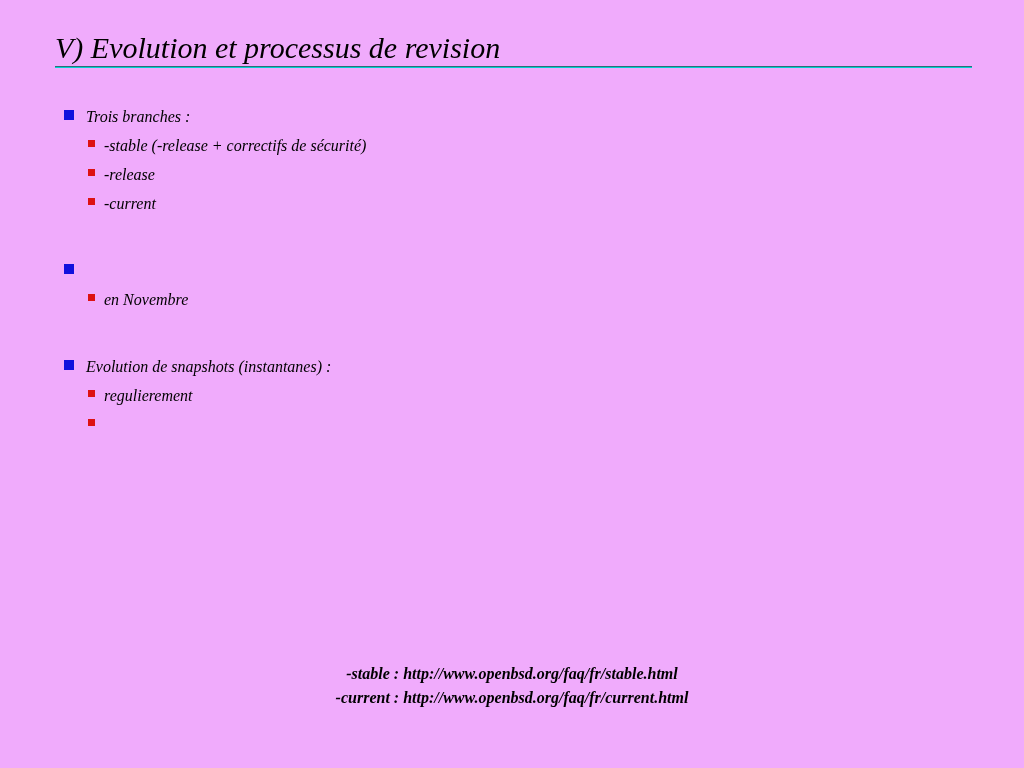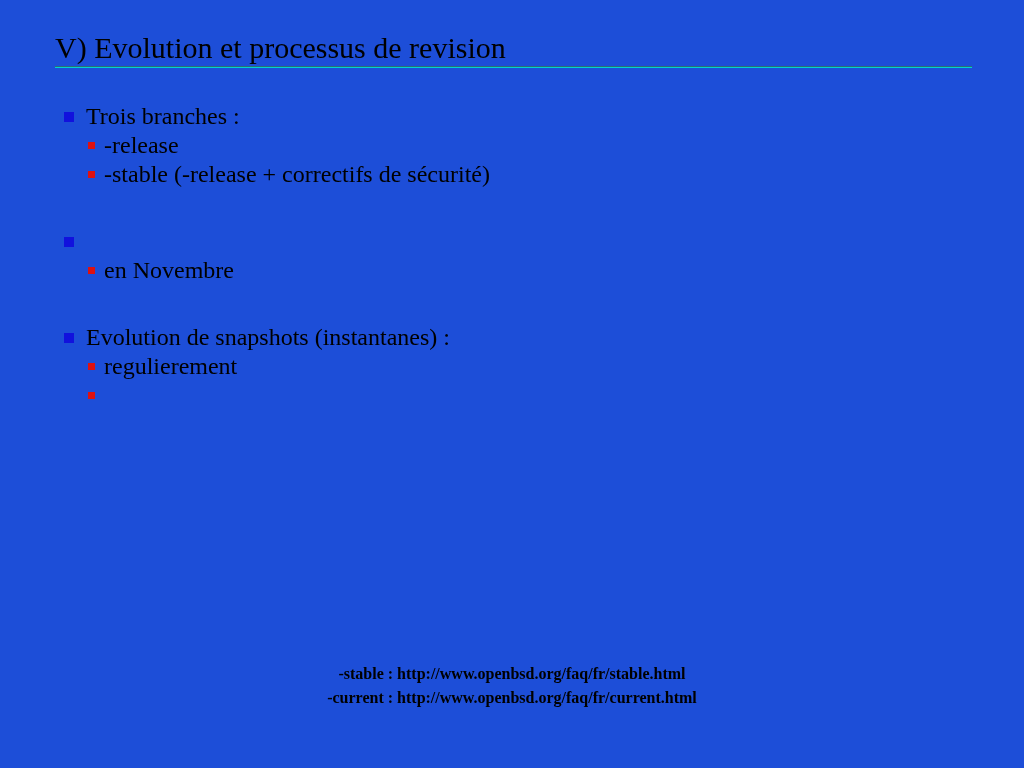--- a/index.html
+++ b/index.html
@@ -3,38 +3,38 @@
 <meta charset="utf-8">
 <style>
   * { margin: 0; padding: 0; box-sizing: border-box; }
   html, body { background: #ffffff; }
   body {
     width: 1024px; height: 768px;
     position: relative; overflow: hidden;
     font-family: "Liberation Serif", "DejaVu Serif", serif;
     color: #000000;
   }
-  .slide { position: absolute; inset: 0; background: #1d4ed8; }
+  .slide { position: absolute; inset: 0; background: #f0abfc; font-style: italic; }
 
   .title {
     position: absolute; left: 55px; top: 31px;
     font-size: 30px; font-weight: normal; color: #000;
     white-space: nowrap; letter-spacing: 0px;
   }
   .rule {
     position: absolute; left: 55px; top: 66px;
     width: 917px; height: 2px;
     background: var(--accent, #00d2d2);
     border-top: 1px solid var(--accent-edge, #2d6e74);
   }
 
   .content { position: absolute; left: 64px; top: 102px; }
   .group + .group { margin-top: 38px; }
   .line {
-    font-size: 24px; line-height: 29px;
+    font-size: 16px; line-height: 29px;
     white-space: nowrap; color: #000;
   }
   .l2 { padding-left: 24px; }
   .sq { display: inline-block; }
   .l1 .sq {
     width: 10px; height: 10px;
     background: var(--bullet1, #1111dd);
     margin-right: 12px; vertical-align: 2px;
   }
   .l2 .sq {
@@ -58,24 +58,27 @@
   <div class="title">V) Evolution et processus de revision</div>
   <div class="rule"></div>
 
   <div class="content">
 
     <div class="group">
       <div class="line l1">
         <span class="sq"></span><span>Trois branches :</span>
       </div>
       <div class="line l2">
+        <span class="sq"></span><span>-stable (-release + correctifs de sécurité)</span>
+      </div>
+      <div class="line l2">
         <span class="sq"></span><span>-release</span>
       </div>
       <div class="line l2">
-        <span class="sq"></span><span>-stable (-release + correctifs de sécurité)</span>
+        <span class="sq"></span><span>-current</span>
       </div>
     </div>
 
     <div class="group">
       <div class="line l1">
         <span class="sq"></span>
       </div>
       <div class="line l2">
         <span class="sq"></span><span>en Novembre</span>
       </div>

